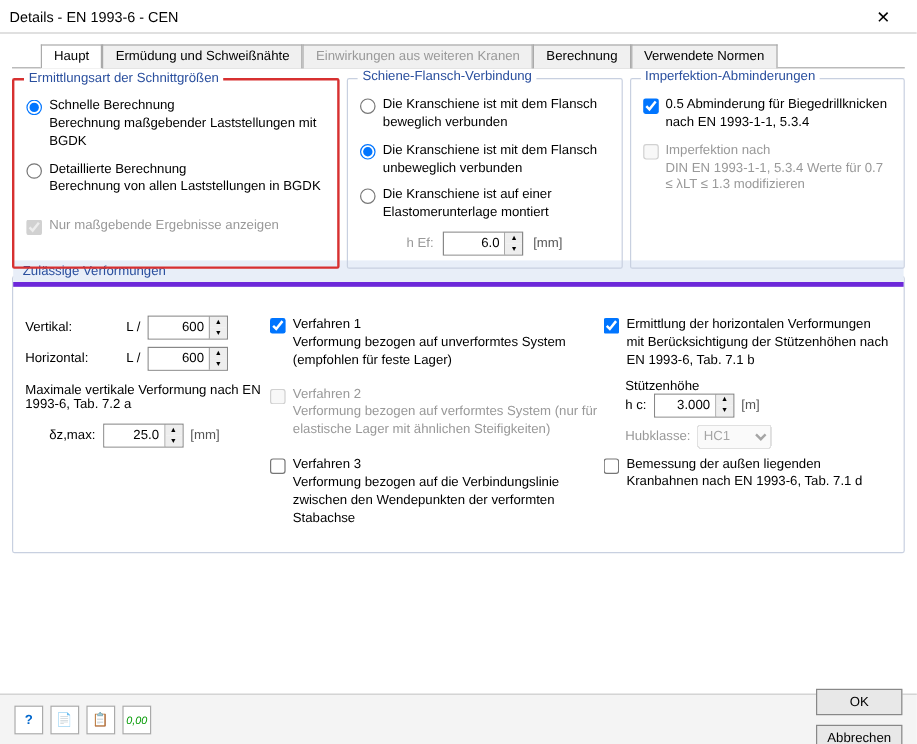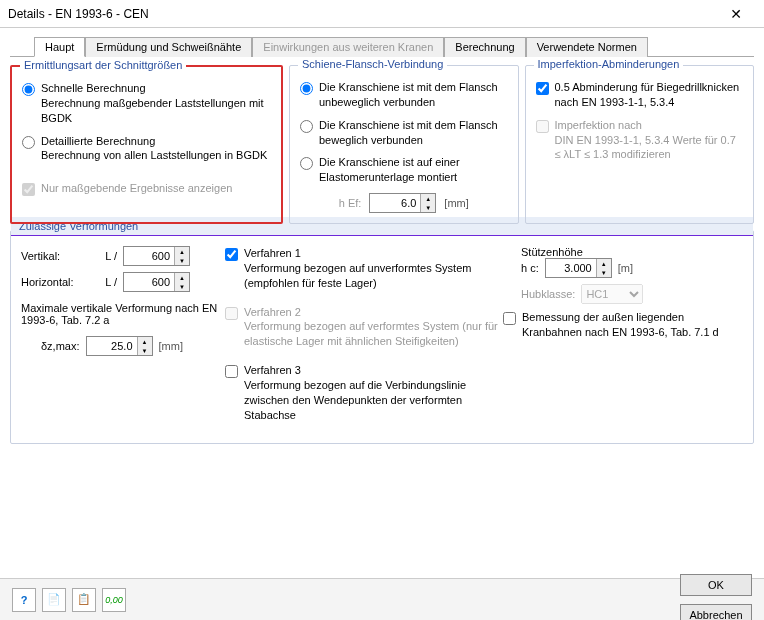--- a/index.html
+++ b/index.html
@@ -9,21 +9,21 @@
 .close-btn { width: 40px; height: 26px; display: flex; align-items: center; justify-content: center; font-size: 14px; cursor: pointer; }
 .content { padding: 8px 10px; }
 .tabs { display: flex; border-bottom: 1px solid #aaa; margin-bottom: 8px; padding-left: 24px; }
 .tab { padding: 3px 10px; border: 1px solid #aaa; border-bottom: none; margin-right: 0; background: #f0f0f0; cursor: pointer; font-size: 11px; position: relative; top: 1px; }
 .tab.active { background: #fff; border-bottom: 1px solid #fff; }
 .tab.disabled { color: #999; }
 .row { display: flex; gap: 6px; margin-bottom: 6px; }
 .groupbox { border: 1px solid #c8d0e0; border-radius: 2px; position: relative; padding: 14px 10px 10px 10px; flex: 1; }
 .groupbox.highlight { border: 2px solid #d73030; }
 .gb-title { position: absolute; top: -8px; left: 8px; background: #fff; color: #2a4f9e; font-weight: normal; padding: 0 4px; font-size: 11px; }
-.gb-title-bar { background: #e8eef8; color: #2a4f9e; padding: 3px 8px; margin: -14px -10px 10px -10px; border-bottom: 1px solid #6d28d9; font-size: 11px; }
+.gb-title-bar { background: #e8eef8; color: #2a4f9e; padding: 3px 8px; margin: -14px -10px 24px -10px; border-bottom: 4px solid #6d28d9; font-size: 11px; }
 .radio-opt, .check-opt { display: flex; align-items: flex-start; gap: 6px; margin-bottom: 8px; line-height: 1.35; }
 .radio-opt input, .check-opt input { margin-top: 2px; flex-shrink: 0; }
 .opt-text { flex: 1; }
 .opt-sub { color: #000; }
 .disabled-text { color: #999; }
 .field-row { display: flex; align-items: center; gap: 6px; margin-bottom: 6px; }
 .label-col { width: 60px; }
 .unit-col { width: 30px; text-align: right; }
 .spinner { display: inline-flex; align-items: center; border: 1px solid #888; height: 20px; background: #fff; }
 .spinner input { border: none; width: 50px; text-align: right; padding: 0 4px; font-size: 11px; height: 18px; outline: none; }
@@ -79,26 +79,26 @@
       </label>
       <label class="check-opt disabled-text" style="margin-top:18px">
         <input type="checkbox" checked="" disabled="" style="">
         <span>Nur maßgebende Ergebnisse anzeigen</span>
       </label>
     </div>
 
     <div class="groupbox" style="flex:1">
       <div class="gb-title">Schiene-Flansch-Verbindung</div>
       <label class="radio-opt">
+        <input type="radio" name="sch" style="">
+        <span class="opt-text">Die Kranschiene ist mit dem Flansch beweglich verbunden</span>
+      </label>
+      <label class="radio-opt">
         <input type="radio" name="sch" checked="" style="">
         <span class="opt-text">Die Kranschiene ist mit dem Flansch unbeweglich verbunden</span>
-      </label>
-      <label class="radio-opt">
-        <input type="radio" name="sch" style="">
-        <span class="opt-text">Die Kranschiene ist mit dem Flansch beweglich verbunden</span>
       </label>
       <label class="radio-opt">
         <input type="radio" name="sch" style="">
         <span class="opt-text">Die Kranschiene ist auf einer Elastomerunterlage montiert</span>
       </label>
       <div class="hef-row">
         <span class="disabled-text">h Ef:</span>
         <span class="spinner">
           <input value="6.0" style="">
           <span class="sp-btns">
@@ -184,20 +184,24 @@
         <label class="check-opt" style="margin-top:14px">
           <input type="checkbox" style="">
           <span class="opt-text">
             <span>Verfahren 3</span><br>
             <span>Verformung bezogen auf die Verbindungslinie zwischen den Wendepunkten der verformten Stabachse</span>
           </span>
         </label>
       </div>
 
       <div class="col3">
+        <label class="check-opt">
+          <input type="checkbox" checked="" style="">
+          <span class="opt-text">Ermittlung der horizontalen Verformungen mit Berücksichtigung der Stützenhöhen nach EN 1993-6, Tab. 7.1 b</span>
+        </label>
         <div style="padding-left:18px">
           <div>Stützenhöhe</div>
           <div class="field-row">
             <span>h c:</span>
             <span class="spinner">
               <input value="3.000" style="">
               <span class="sp-btns">
                   <span class="sp-btn">▲</span>
                   <span class="sp-btn">▼</span>
                 </span>

